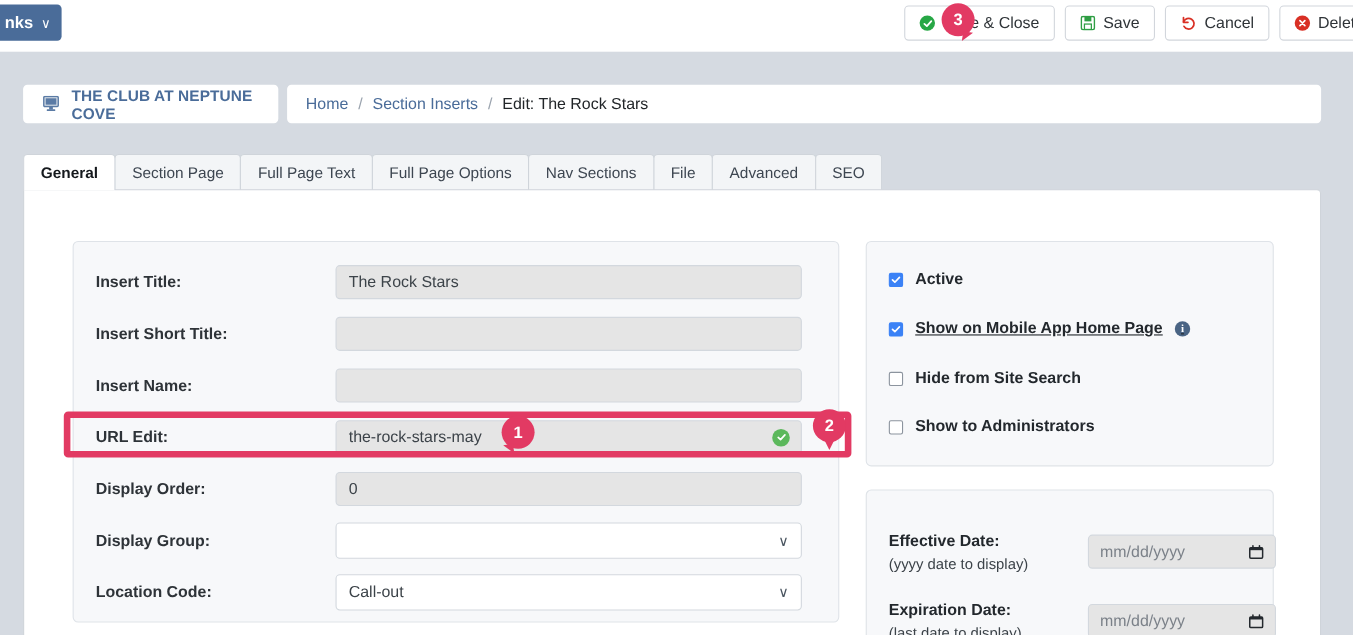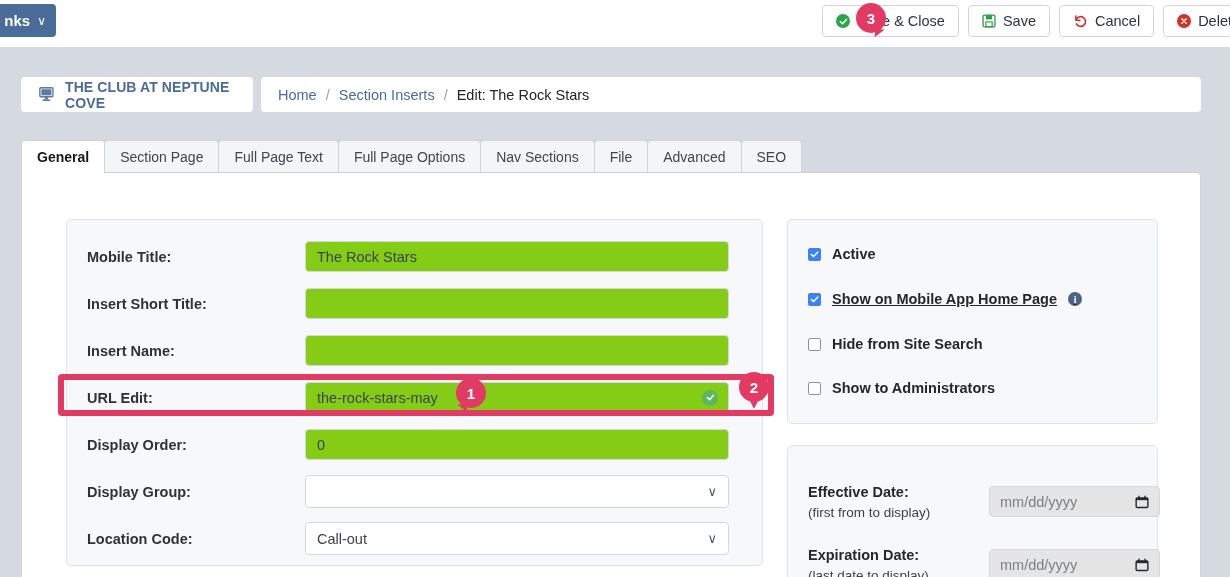--- a/index.html
+++ b/index.html
@@ -192,21 +192,21 @@
   }
   .flabel {
     width: 238px;
     padding-left: 20px;
     font-size: 14.5px; font-weight: bold;
     color: #2e3338;
     font-family: "Liberation Sans", sans-serif;
   }
   .finput {
     width: 424px; height: 31px;
-    background: #84cc16;
+    background: #e5e5e5;
     border: 1px solid #d3d8de;
     border-radius: 4px;
     display: flex; align-items: center;
     padding: 0 11px;
     font-size: 14.5px;
     color: #3c4349;
     font-family: "Liberation Sans", sans-serif;
     position: relative;
     cursor: text;
   }
@@ -388,21 +388,21 @@
   <div class="tab">File</div>
   <div class="tab">Advanced</div>
   <div class="tab">SEO</div>
 </div>
 
 <div class="panel">
 
   <div class="card" id="card-left">
 
     <div class="frow" style="top:13px;">
-      <div class="flabel">Mobile Title:</div>
+      <div class="flabel">Insert Title:</div>
       <div class="finput">
         <span>The Rock Stars</span>
       </div>
     </div>
 
     <div class="frow" style="top:60px;">
       <div class="flabel">Insert Short Title:</div>
       <div class="finput">
         <span></span>
       </div>
@@ -483,21 +483,21 @@
       <span class="cb"></span>
       <span>Show to Administrators</span>
     </div>
 
   </div>
 
   <div class="card" id="card-dates">
 
     <div class="daterow" style="top:38px;">
       <div class="dlabel">Effective Date:</div>
-      <div class="dsub">(first from to display)</div>
+      <div class="dsub">(yyyy date to display)</div>
       <div class="dinput">
         <span>mm/dd/yyyy</span>
         <span class="cal">
           <svg width="14" height="14" viewBox="0 0 16 16">
             <rect x="1.3" y="3.3" width="13.4" height="11" rx="1.2" fill="none" stroke="#24292e" stroke-width="1.6"></rect>
             <rect x="1.3" y="3.3" width="13.4" height="2.6" fill="#24292e"></rect>
             <path d="M4.6 1.3 L4.6 3.6 M11.4 1.3 L11.4 3.6" stroke="#24292e" stroke-width="1.6" stroke-linecap="round"></path>
           </svg>
         </span>
       </div>

